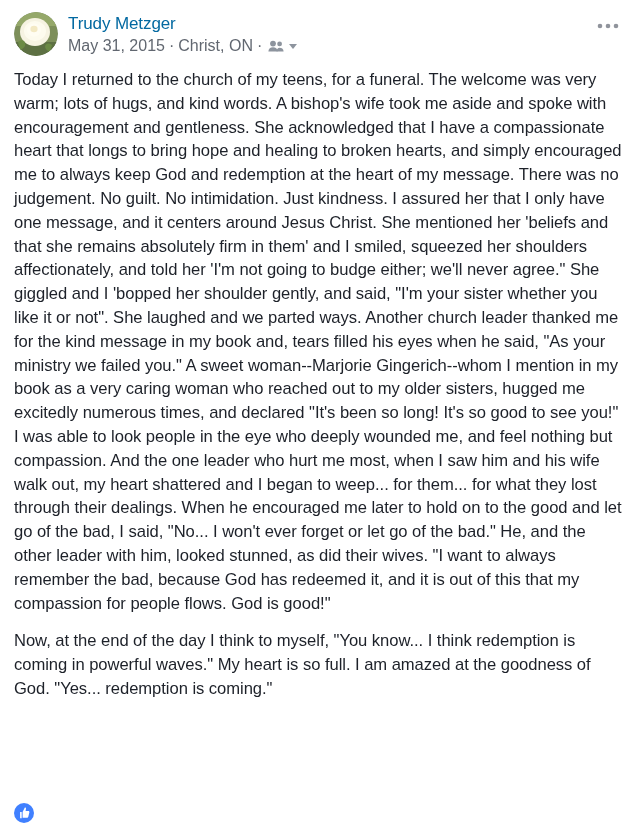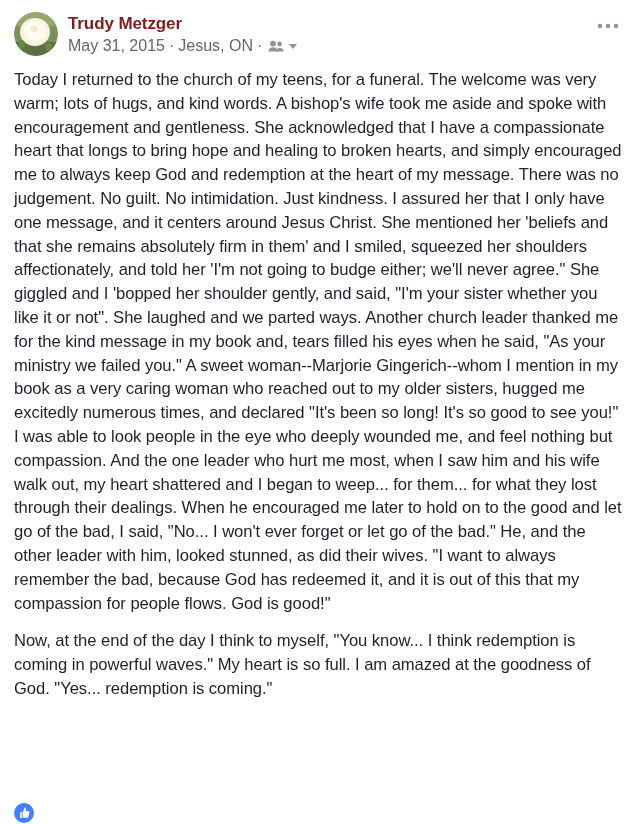--- a/index.html
+++ b/index.html
@@ -39,23 +39,23 @@
   .avatar svg {
     display: block;
   }
   .header-text {
     margin-left: 10px;
     flex: 1 1 auto;
     min-width: 0;
     padding-top: 1px;
   }
   .author-name {
-    color: #7f1d1d;
+    color: #0369a1;
     font-size: 17px;
-    font-weight: bold;
+    font-weight: normal;
     line-height: 21px;
     letter-spacing: -0.1px;
   }
   .meta-line {
     display: flex;
     align-items: center;
     color: #616770;
     font-size: 16px;
     line-height: 18px;
     margin-top: 3px;
@@ -158,21 +158,21 @@
           <path d="M38 33 C32 28 27 36 36 40 Z" fill="#6b8a45"></path>
         </g>
       </svg>
     </div>
 
     <div class="header-text">
       <div class="author-name">Trudy Metzger</div>
       <div class="meta-line">
         <span class="meta-item">May 31, 2015</span>
         <span class="meta-sep">·</span>
-        <span class="meta-item">Jesus, ON</span>
+        <span class="meta-item">Christ, ON</span>
         <span class="meta-sep">·</span>
         <span class="audience-icon">
           <svg width="16" height="12" viewBox="0 0 16 12">
             <circle cx="5" cy="3.6" r="2.9" fill="#8d949e"></circle>
             <path d="M0.4 11.4c0-2.6 2.1-4.2 4.6-4.2s4.6 1.6 4.6 4.2z" fill="#8d949e"></path>
             <circle cx="11.6" cy="3.9" r="2.4" fill="#8d949e"></circle>
             <path d="M8.6 11.4c0-2.2 1.4-3.6 3-3.6 1.8 0 4 1.1 4 3.6z" fill="#8d949e"></path>
           </svg>
         </span>
         <span class="caret"></span>

